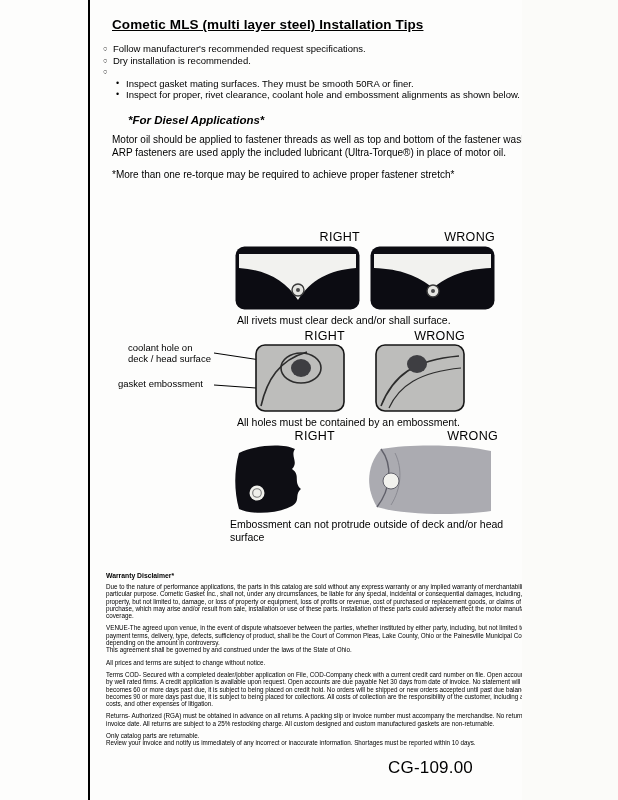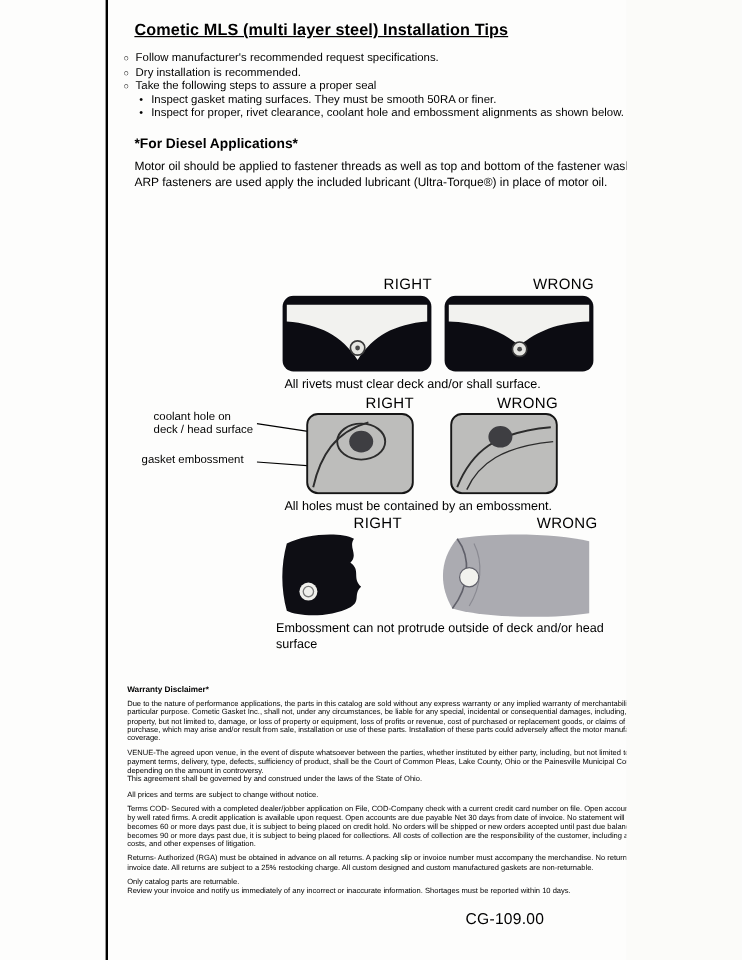--- a/index.html
+++ b/index.html
@@ -7,31 +7,31 @@
   .page{position:relative;width:522px;height:800px;background:#fdfdfc;overflow:hidden;}
   .abs{position:absolute;}
   .left-rule{left:88px;top:0;width:2px;height:800px;background:#000;}
   .title{left:112px;top:17px;font-size:13.5px;font-weight:700;text-decoration:underline;letter-spacing:0.1px;}
   .tips{left:103px;top:43px;width:505px;font-size:9.5px;line-height:11.6px;}
   .tip{display:flex;}
   .tip .marker{width:10px;font-size:7.5px;line-height:11.6px;flex:0 0 10px;}
   .tip.sub{padding-left:13px;}
   .tip.sub .marker{font-size:9px;}
   .diesel{left:112px;top:114px;width:492px;}
-  .diesel h2{font-size:11.5px;font-weight:700;margin:0 0 7px 0;}
+  .diesel h2{font-size:11.5px;font-weight:700;margin:0 0 7px 16px;font-style:italic;}
   .diesel p{font-size:10px;line-height:13px;margin:0 16px 9px 0;}
   .diesel .note{margin-bottom:0;}
   .dlabel{font-size:12.5px;text-align:right;letter-spacing:0.3px;}
   .dcaption{font-size:10.5px;line-height:12.5px;}
   .dimg svg{display:block;}
   .callout{font-size:9.5px;line-height:10.5px;text-align:left;white-space:pre-line;}
   .warranty{left:106px;top:572px;width:482px;}
   .warranty h3{font-size:6.8px;font-weight:700;margin:0 0 4px 0;}
   .warranty p{font-size:6.3px;line-height:7.3px;margin:0 0 5px 0;white-space:pre-line;}
-  .footer{left:388px;top:758px;font-size:13px;letter-spacing:0.2px;}
+  .footer{left:388px;top:758px;font-size:17px;letter-spacing:0.2px;}
 </style>
 </head>
 <body>
 
 <div class="page">
 
   <div class="abs left-rule"></div>
 
   <div class="abs title">Cometic MLS (multi layer steel) Installation Tips</div>
 
@@ -39,35 +39,35 @@
     <div class="tip">
       <span class="marker">○</span>
       <span>Follow manufacturer's recommended request specifications.</span>
     </div>
     <div class="tip">
       <span class="marker">○</span>
       <span>Dry installation is recommended.</span>
     </div>
     <div class="tip">
       <span class="marker">○</span>
-      <span>Take the following steps to assure a proper seal</span>
     </div>
     <div class="tip sub">
       <span class="marker">•</span>
       <span>Inspect gasket mating surfaces.  They must be smooth 50RA or finer.</span>
     </div>
     <div class="tip sub">
       <span class="marker">•</span>
       <span>Inspect for proper, rivet clearance, coolant hole and embossment alignments as shown below.</span>
     </div>
   </div>
 
   <div class="abs diesel">
     <h2>*For Diesel Applications*</h2>
     <p>Motor oil should be applied to fastener threads as well as top and bottom of the fastener washers. When ARP fasteners are used apply the included lubricant (Ultra-Torque®) in place of motor oil.</p>
+    <p class="note">*More than one re-torque may be required to achieve proper fastener stretch*</p>
   </div>
 
   <div class="abs dlabel" style="left:235px;top:230px;width:125px;">RIGHT</div>
   <div class="abs dlabel" style="left:370px;top:230px;width:125px;">WRONG</div>
 
   <div class="abs dimg" style="left:235px;top:246px;">
     <svg width="125" height="64" viewBox="0 0 125 64">
       <rect x="0.5" y="0.5" width="124" height="63" rx="9" fill="#0c0c12"></rect>
       <path d="M4,8 L121,8 L121,22 C94,24 76,34 63,54 C50,34 31,24 4,22 Z" fill="#f2f2ef"></path>
       <circle cx="63" cy="44" r="6" fill="#e6e6e2" stroke="#3a3a3a" stroke-width="1.4"></circle>

